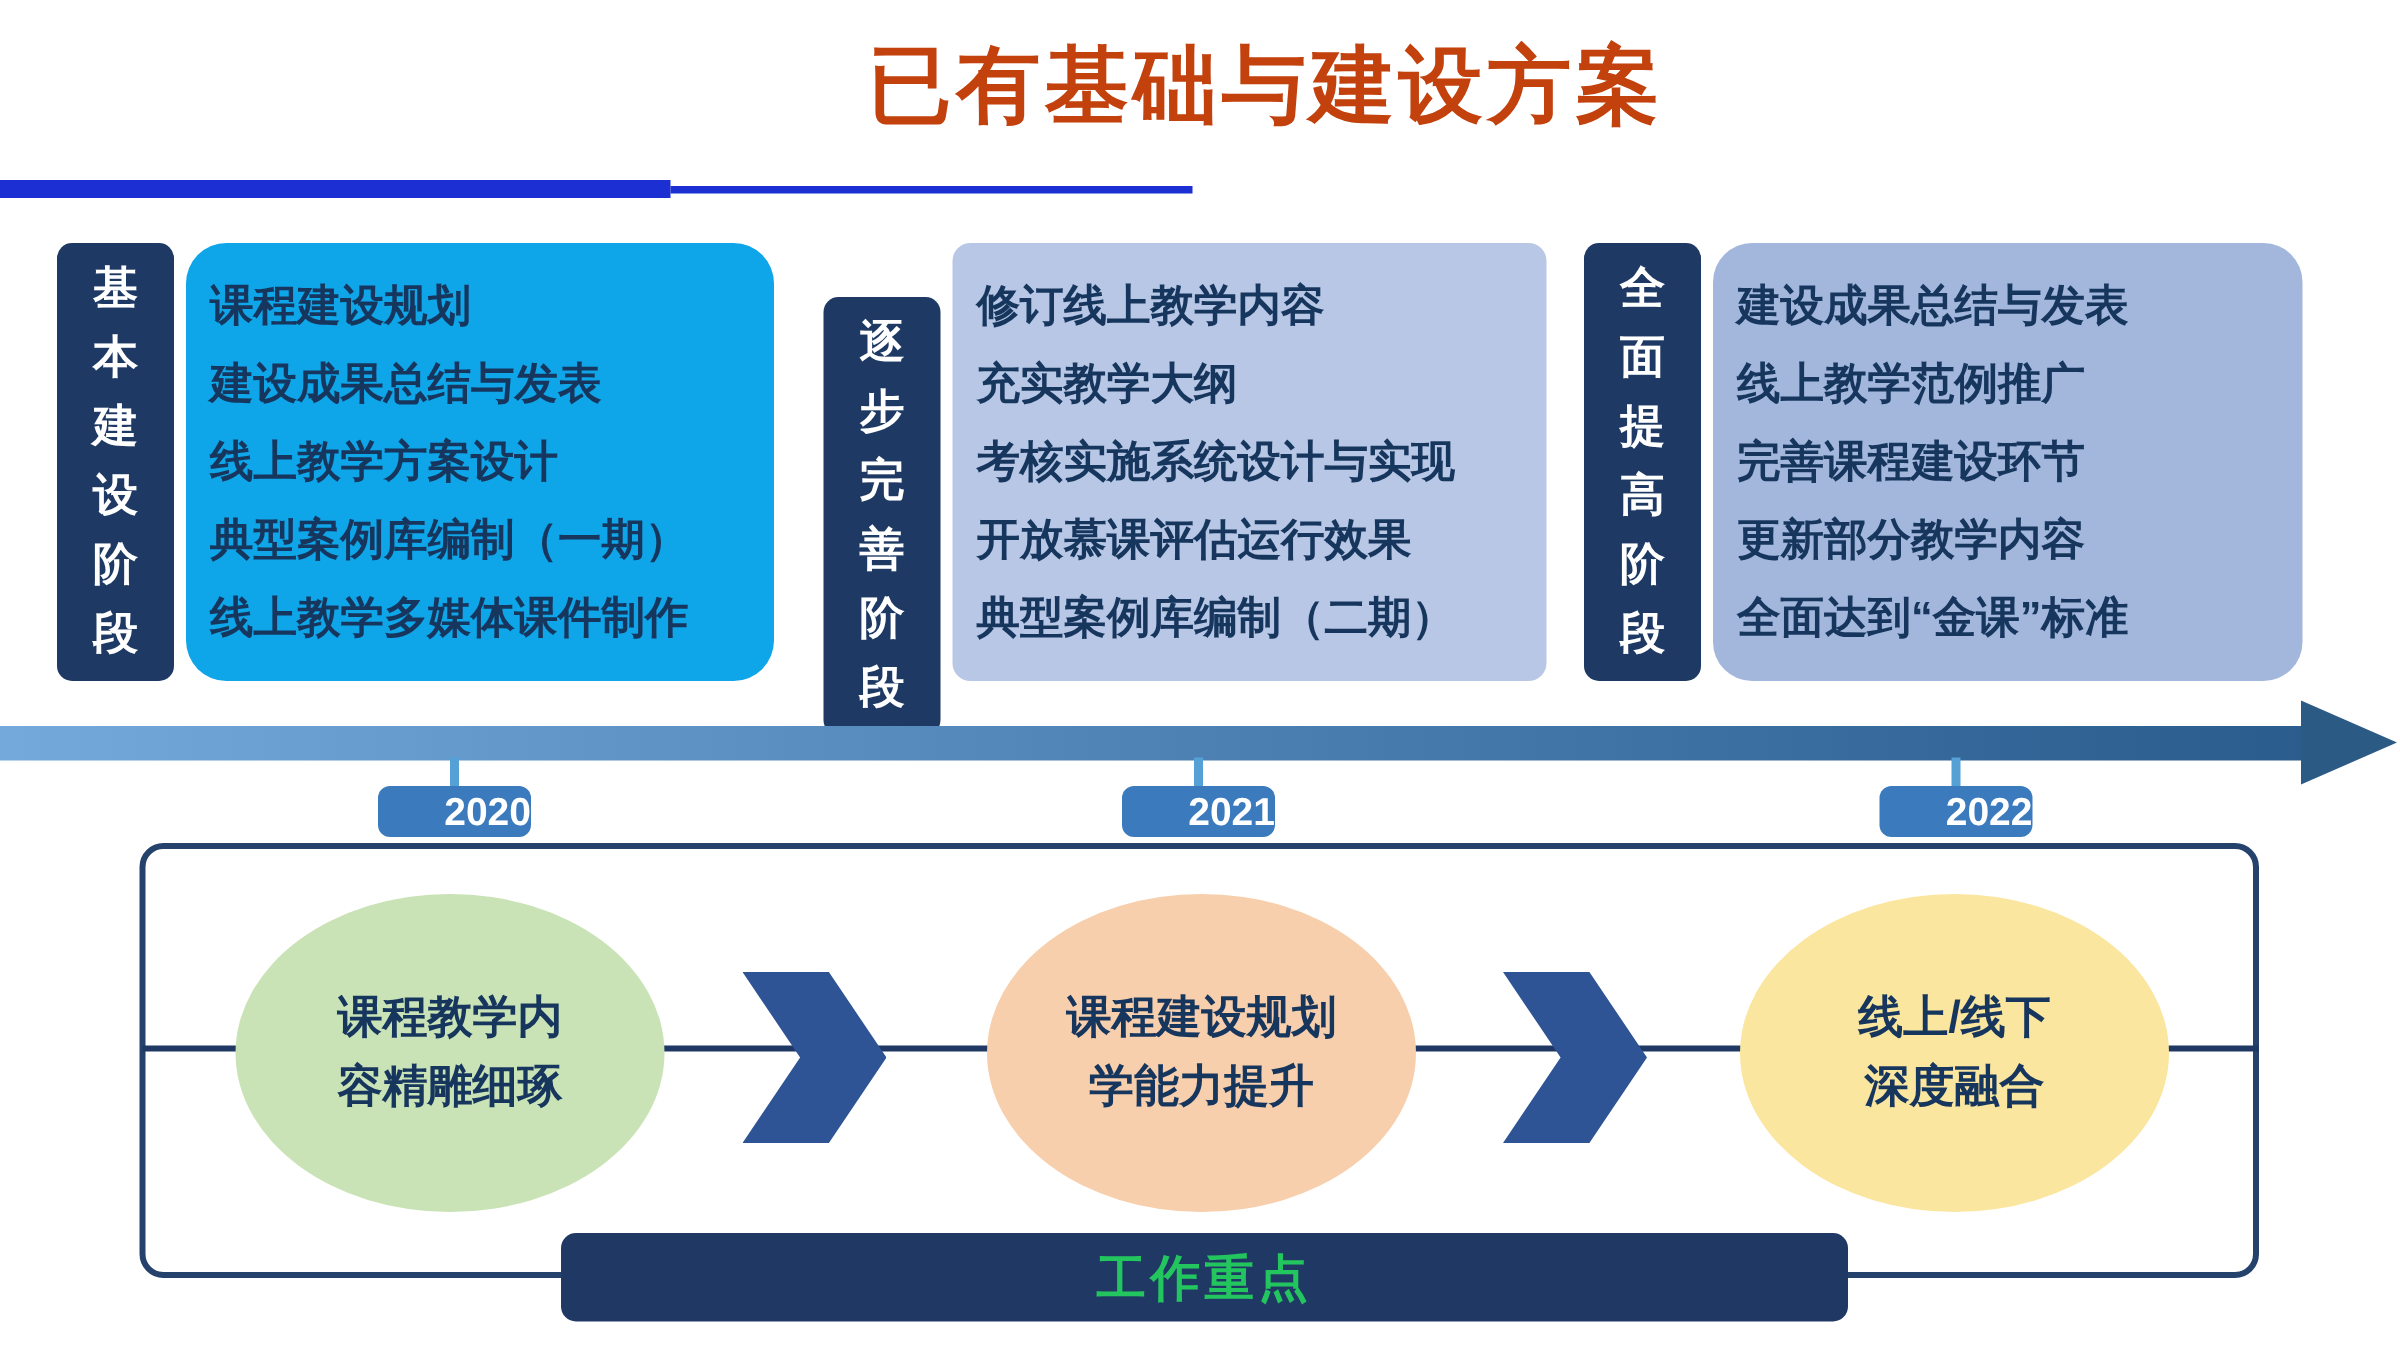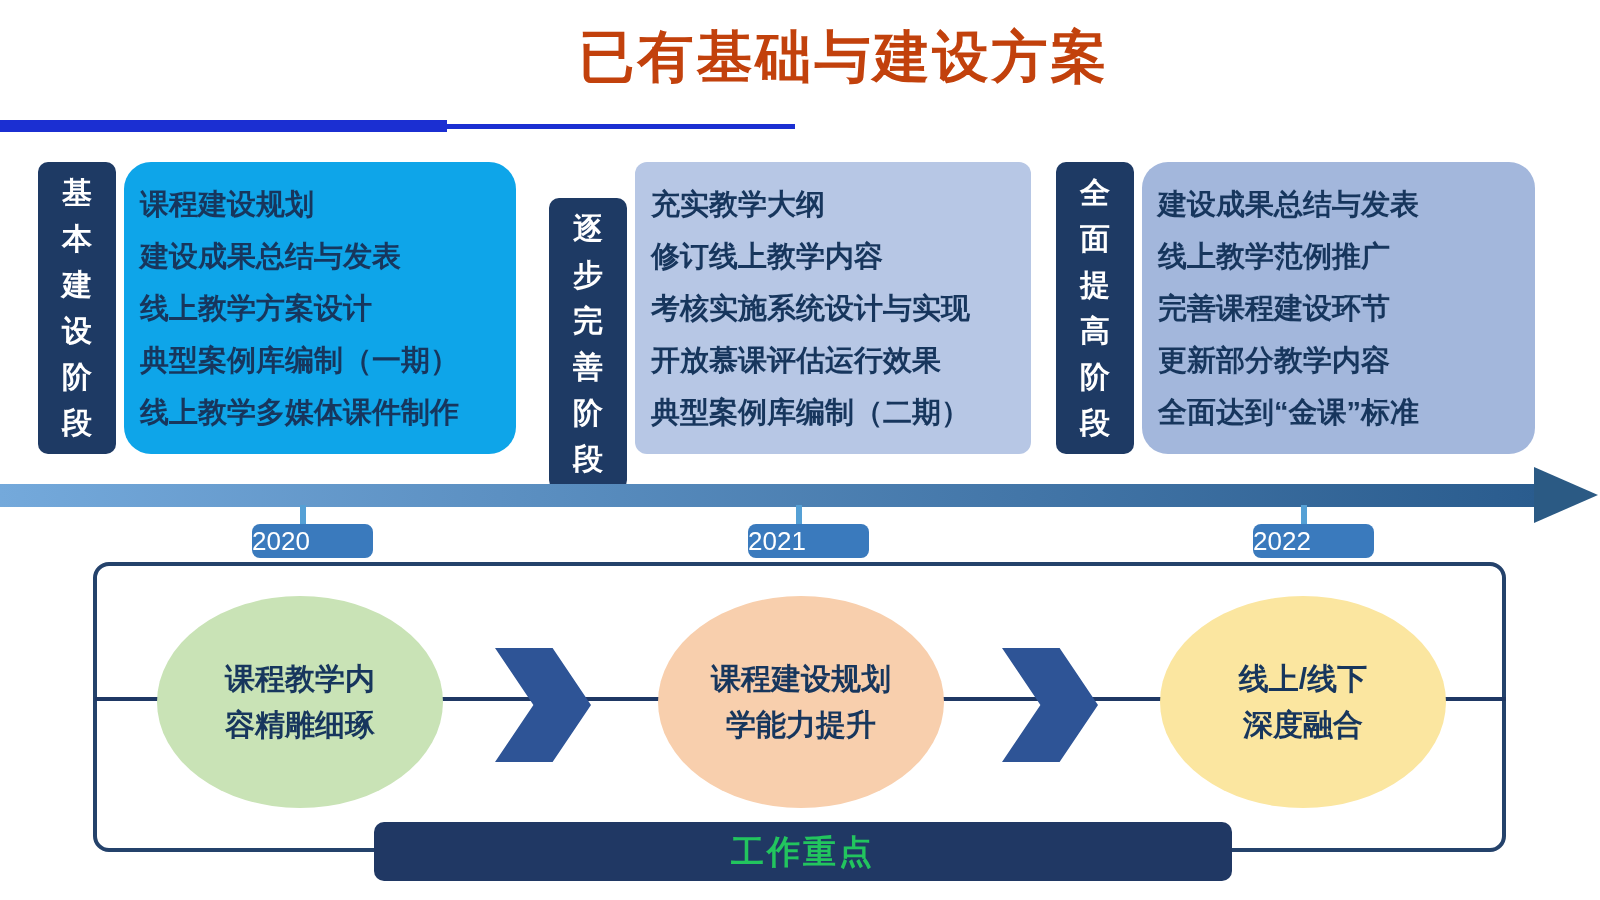--- a/index.html
+++ b/index.html
@@ -39,23 +39,23 @@
     background:linear-gradient(to right,#74a9db,#2a5c8e);
   }
   .tl-head {
     position:absolute; left:1534px; top:467px; width:0; height:0;
     border-top:28px solid transparent; border-bottom:28px solid transparent;
     border-left:64px solid #2b5a84;
   }
   .tick { position:absolute; top:505px; width:6px; height:19px; background:#55a0d5; }
   .tick-1{left:300px;} .tick-2{left:796px;} .tick-3{left:1301px;}
   .badge {
-    position:absolute; top:524px; width:121px; height:34px; border-radius:8px;
-    background:#3a7abd; color:#ffffff; font-size:26px; font-weight:normal;
-    text-align:left; line-height:34px;
+    position:absolute; top:524px; width:102px; height:34px; border-radius:8px;
+    background:#3a7abd; color:#ffffff; font-size:26px; font-weight:bold;
+    text-align:right; line-height:34px;
   }
   .badge-1{left:252px;} .badge-2{left:748px;} .badge-3{left:1253px;}
 
   
   .panel {
     position:absolute; left:93px; top:562px; width:1413px; height:290px;
     border:4px solid #24426b; border-radius:16px; background:#ffffff;
     box-sizing:border-box;
   }
   .flow-line { position:absolute; left:95px; top:697px; width:1411px; height:4px; background:#1f3864; }
@@ -96,22 +96,22 @@
     <div>建设成果总结与发表</div>
     <div>线上教学方案设计</div>
     <div>典型案例库编制（一期）</div>
     <div>线上教学多媒体课件制作</div>
   </div>
 
   <div class="phase-label p2-label" style="background-color: rgb(30, 58, 100);">
     <div class="vtext">逐步完善阶段</div>
   </div>
   <div class="phase-content p2-content" style="background-color: rgb(183, 199, 229);">
+    <div>修订线上教学内容</div>
     <div>充实教学大纲</div>
-    <div>修订线上教学内容</div>
     <div>考核实施系统设计与实现</div>
     <div>开放慕课评估运行效果</div>
     <div>典型案例库编制（二期）</div>
   </div>
 
   <div class="phase-label p3-label" style="background-color: rgb(30, 58, 100);">
     <div class="vtext">全面提高阶段</div>
   </div>
   <div class="phase-content p3-content" style="background-color: rgb(163, 183, 220); border-radius: 26px;">
     <div>建设成果总结与发表</div>

